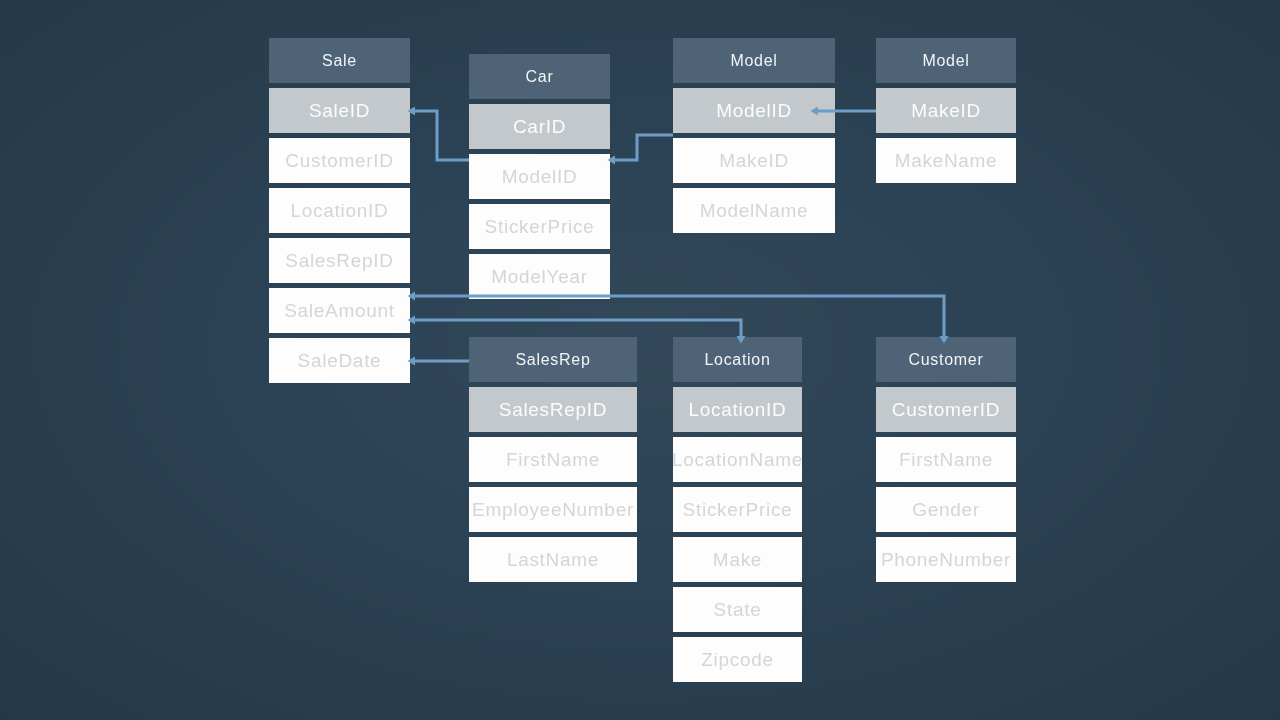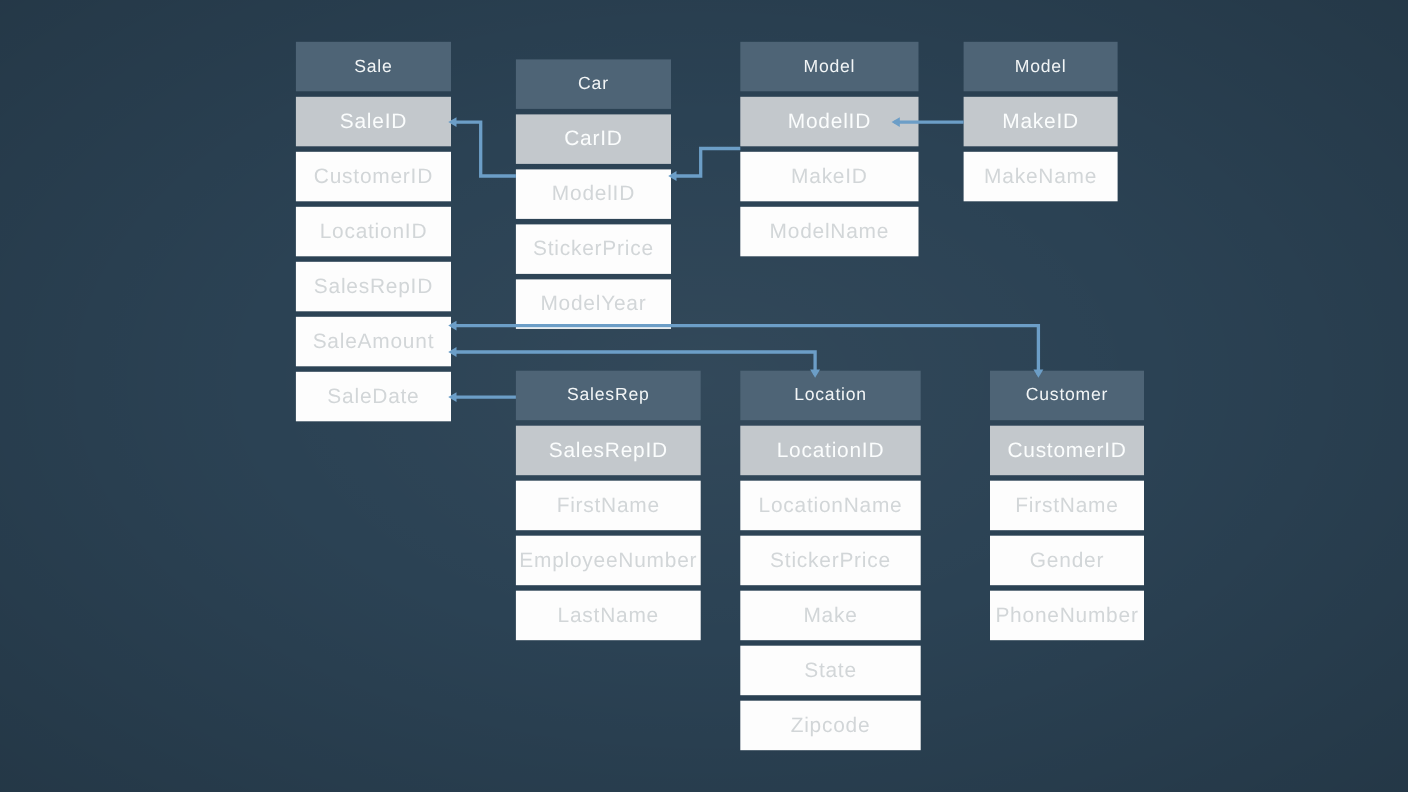--- a/index.html
+++ b/index.html
@@ -86,30 +86,30 @@
         <div class="cell pk">MakeID</div>
         <div class="cell field">MakeName</div>
       </div>
       <div class="er-table" style="left: 469px; top: 337px; width: 168px;">
         <div class="cell header">SalesRep</div>
         <div class="cell pk">SalesRepID</div>
         <div class="cell field">FirstName</div>
         <div class="cell field">EmployeeNumber</div>
         <div class="cell field">LastName</div>
       </div>
-      <div class="er-table" style="left: 673px; top: 337px; width: 164px;">
+      <div class="er-table" style="left: 673px; top: 337px; width: 129px;">
         <div class="cell header">Location</div>
         <div class="cell pk">LocationID</div>
         <div class="cell field">LocationName</div>
         <div class="cell field">StickerPrice</div>
         <div class="cell field">Make</div>
         <div class="cell field">State</div>
         <div class="cell field">Zipcode</div>
       </div>
-      <div class="er-table" style="left: 876px; top: 337px; width: 140px; margin-left: 24px;">
+      <div class="er-table" style="left: 876px; top: 337px; width: 140px;">
         <div class="cell header">Customer</div>
         <div class="cell pk">CustomerID</div>
         <div class="cell field">FirstName</div>
         <div class="cell field">Gender</div>
         <div class="cell field">PhoneNumber</div>
       </div>
     </div>
   <svg id="connector-layer" width="1280" height="720" viewBox="0 0 1280 720">
       <polyline points="410,111 437,111 437,160 469,160" fill="none" stroke="#6c9ec7" stroke-width="3"></polyline>
       <polygon points="407.5,111 415,106.5 415,115.5" fill="#6c9ec7"></polygon>

